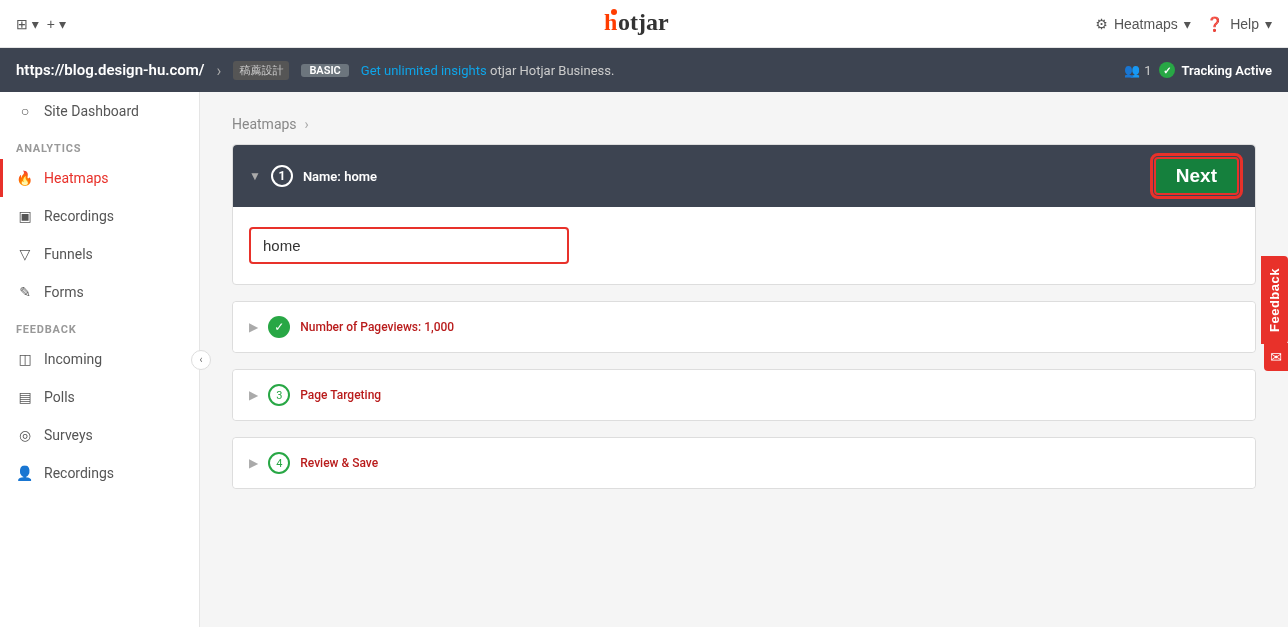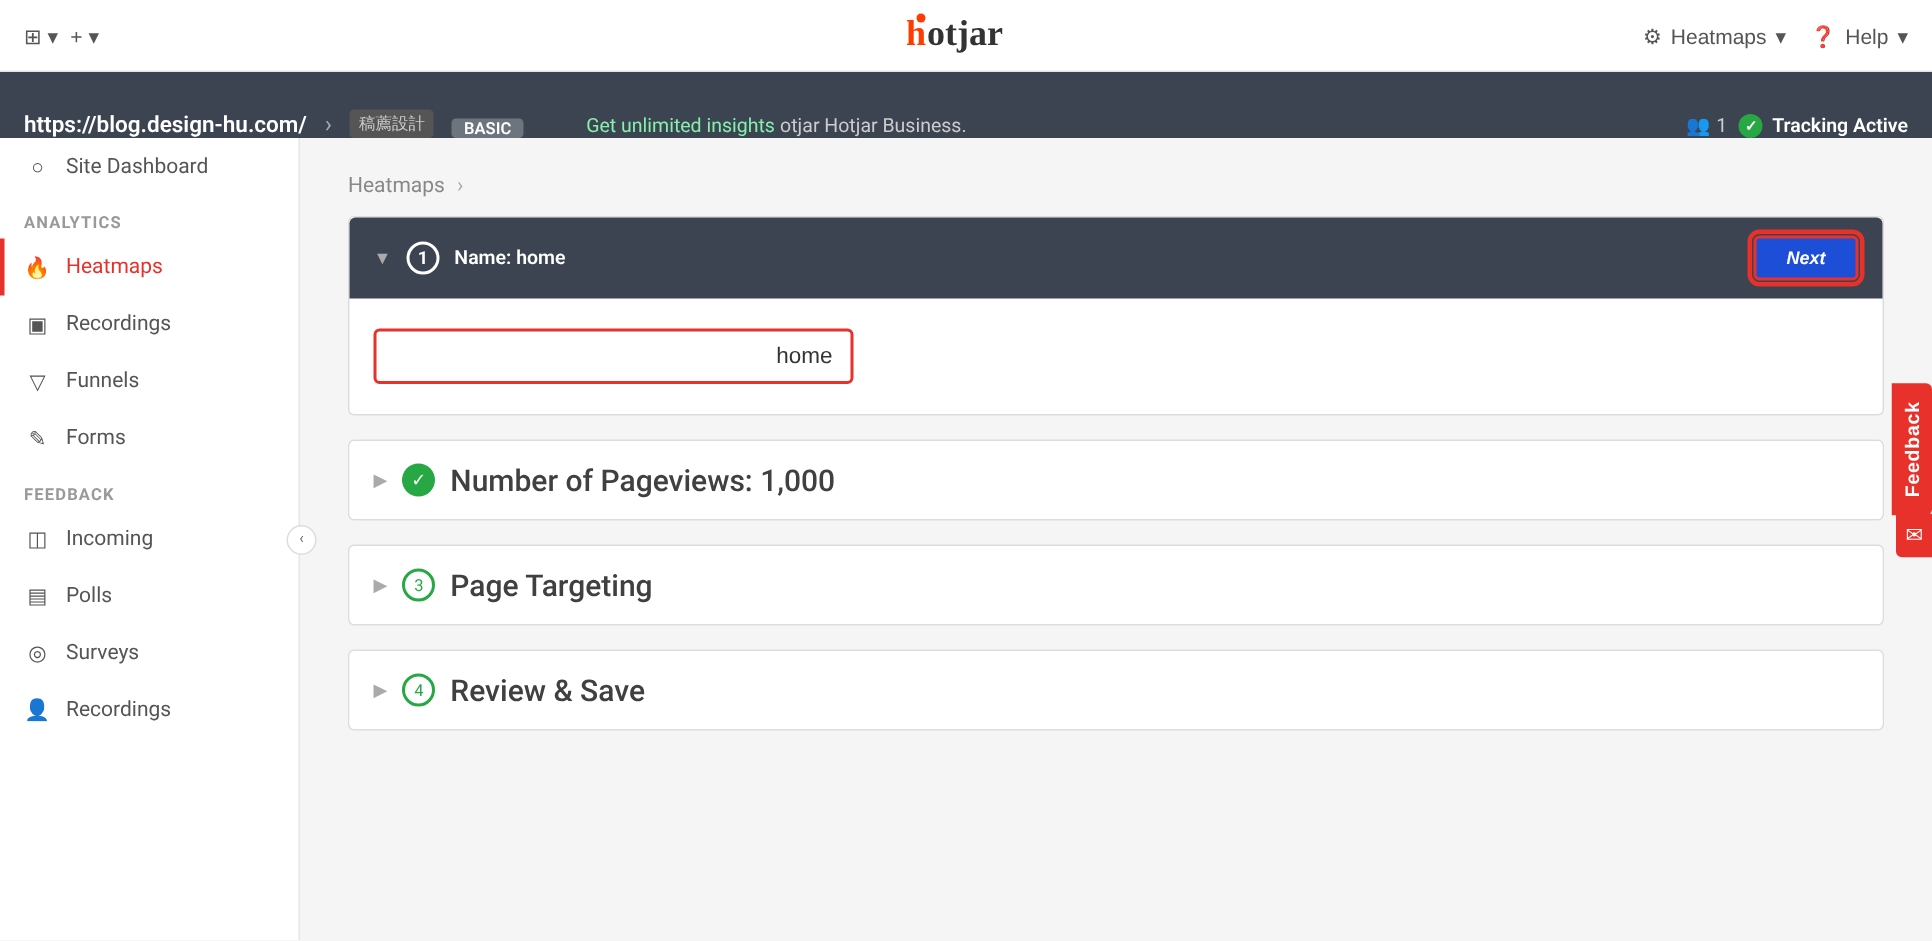--- a/index.html
+++ b/index.html
@@ -22,30 +22,30 @@
     .top-nav-logo svg { width: 80px; height: 32px; }
     .top-nav-right { display: flex; align-items: center; gap: 16px; }
     .grid-icon-btn { display: flex; align-items: center; gap: 4px; color: #555; cursor: pointer; border: none; background: none; font-size: 14px; }
     .nav-btn { display: flex; align-items: center; gap: 6px; color: #555; cursor: pointer; background: none; border: none; font-size: 14px; }
 
     
     .site-bar {
       background: #3d4451;
       height: 44px;
       display: flex;
-      align-items: flex-end;
+      align-items: center;
       padding: 0 16px;
       gap: 12px;
       flex-shrink: 0;
     }
     .site-url { color: #fff; font-weight: 600; font-size: 15px; }
     .site-arrow { color: #aaa; font-size: 16px; }
     .site-tag { background: #555; color: #ccc; font-size: 11px; padding: 2px 6px; border-radius: 3px; }
     .badge-basic { background: #6c757d; color: #fff; font-size: 11px; padding: 0 8px; border-radius: 3px; font-weight: 600; }
-    .unlimited-link { color: #86efac; font-size: 13px; cursor: pointer; margin-left: 30px; }
+    .unlimited-link { color: #0ea5e9; font-size: 13px; cursor: pointer; }
     .unlimited-text { color: #ccc; font-size: 13px; }
     .site-bar-right { margin-left: auto; display: flex; align-items: center; gap: 8px; }
     .users-badge { display: flex; align-items: center; gap: 4px; color: #ccc; font-size: 13px; }
     .tracking-active { display: flex; align-items: center; gap: 6px; color: #fff; font-size: 13px; font-weight: 600; }
     .green-dot { width: 16px; height: 16px; background: #28a745; border-radius: 50%; display: flex; align-items: center; justify-content: center; }
     .green-dot::after { content: '✓'; color: #fff; font-size: 10px; font-weight: bold; }
 
     
     .main-layout { display: flex; flex: 1; overflow: hidden; }
 
@@ -125,42 +125,40 @@
       justify-content: center;
       font-size: 12px;
       font-weight: 700;
       flex-shrink: 0;
     }
     .step-number.dark-theme { border-color: #fff; color: #fff; }
     .step-title { font-size: 13px; font-weight: 600; }
     .step-title.dark-theme { color: #fff; }
     .next-btn {
       margin-left: auto;
-      background: #1d4ed8;
+      background: #15803d;
       color: #fff;
       border: 2px solid #e8312a;
       border-radius: 4px;
       padding: 6px 20px;
-      font-size: 12px;
+      font-size: 19px;
       font-weight: 600;
       cursor: pointer;
       outline: 3px solid #e8312a;
       outline-offset: 1px;
-      font-style: italic;
     }
     .step-body { padding: 20px 16px; }
     .name-input {
       width: 320px;
       padding: 8px 12px;
       border: 2px solid #e8312a;
       border-radius: 4px;
       font-size: 15px;
       color: #333;
       outline: none;
-      text-align: right;
     }
 
     
     .step-header-light {
       display: flex;
       align-items: center;
       padding: 14px 16px;
       background: #fff;
       border-radius: 4px;
       color: #555;
@@ -183,21 +181,21 @@
       height: 22px;
       border-radius: 50%;
       background: #28a745;
       display: flex;
       align-items: center;
       justify-content: center;
       color: #fff;
       font-size: 12px;
       flex-shrink: 0;
     }
-    .step-title-gray { color: #404040; font-size: 20px; font-weight: 500; }
+    .step-title-gray { color: #b91c1c; font-size: 12px; font-weight: 500; }
 
     .feedback-tab-container {
       position: fixed;
       right: 0;
       top: 50%;
       transform: translateY(-50%);
       display: flex;
       flex-direction: column;
       align-items: flex-end;
     }

